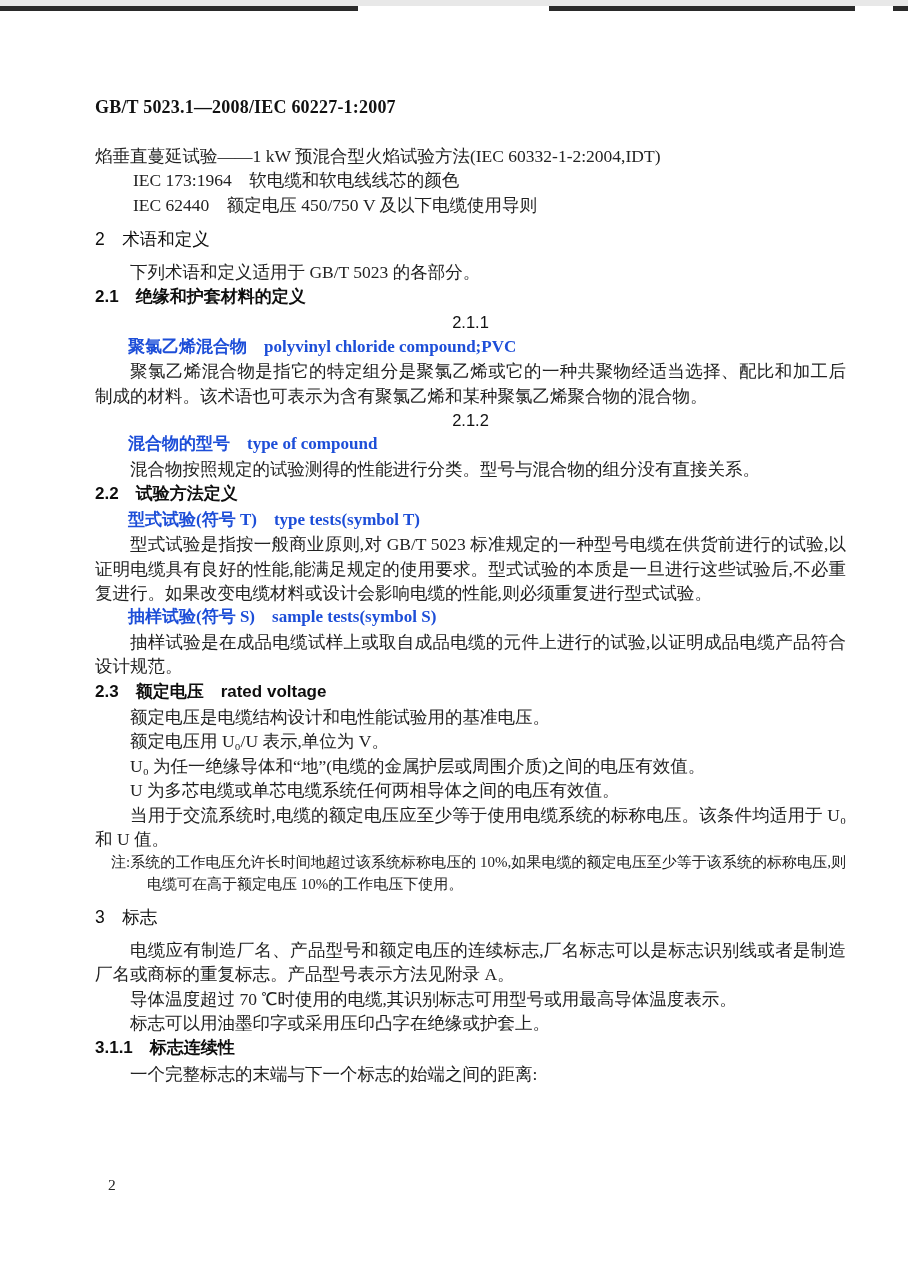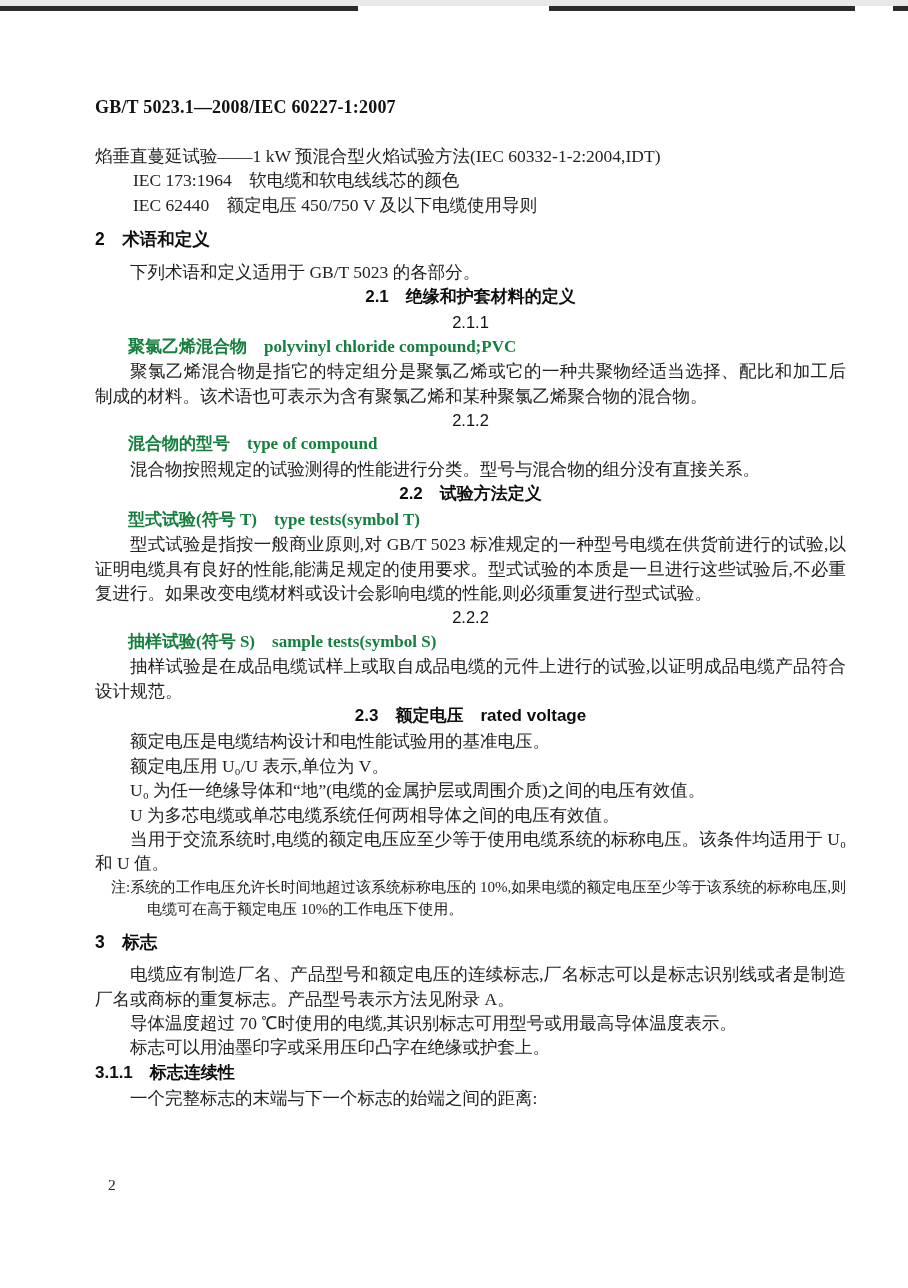--- a/index.html
+++ b/index.html
@@ -37,42 +37,41 @@
     margin: 0 0 26px 0;
     letter-spacing: 0.2px;
   }
   .doc-body { font-size: 17.5px; line-height: 24.4px; }
 
   .flush   { margin: 0; text-align: justify; }
   .ref     { margin: 0 0 0 38px; }
   .para    { margin: 0; text-indent: 2em; text-align: justify; }
   .h1 {
     font-family: "Liberation Sans", sans-serif;
-    font-weight: 700; font-size: 17.5px; color: #0e0e0e;
+    font-weight: 400; font-size: 17.5px; color: #0e0e0e;
     margin: 10px 0 8px 0;
   }
   .h2 {
     font-family: "Liberation Sans", sans-serif;
     font-weight: 700; font-size: 17px; color: #0e0e0e;
     margin: 1px 0;
-    text-align: center;
   }
   .h3 {
     font-family: "Liberation Sans", sans-serif;
     font-weight: 700; font-size: 17px; color: #0e0e0e;
     margin: 1px 0;
   }
   .num {
     font-family: "Liberation Sans", sans-serif;
     font-weight: 400; font-size: 16.5px; color: #111111;
     margin: 0;
     text-align: center;
   }
   .term {
-    font-weight: 700; font-size: 17px; color: #15803d;
+    font-weight: 700; font-size: 17px; color: #1d4ed8;
     margin: 0 0 0 33px;
   }
   .note {
     font-size: 15px; line-height: 22px;
     margin: 0 0 0 16px;
     padding-left: 36px; text-indent: -36px;
     text-align: justify;
   }
   .page-number {
     position: absolute;
@@ -111,21 +110,20 @@
       <p class="para">聚氯乙烯混合物是指它的特定组分是聚氯乙烯或它的一种共聚物经适当选择、配比和加工后制成的材料。该术语也可表示为含有聚氯乙烯和某种聚氯乙烯聚合物的混合物。</p>
 
       <div class="num">2.1.2</div>
       <p class="term">混合物的型号　type of compound</p>
       <p class="para">混合物按照规定的试验测得的性能进行分类。型号与混合物的组分没有直接关系。</p>
 
       <div class="h2">2.2　试验方法定义</div>
       <p class="term">型式试验(符号 T)　type tests(symbol T)</p>
       <p class="para">型式试验是指按一般商业原则,对 GB/T 5023 标准规定的一种型号电缆在供货前进行的试验,以证明电缆具有良好的性能,能满足规定的使用要求。型式试验的本质是一旦进行这些试验后,不必重复进行。如果改变电缆材料或设计会影响电缆的性能,则必须重复进行型式试验。</p>
 
-      <div class="num">2.2.2</div>
       <p class="term">抽样试验(符号 S)　sample tests(symbol S)</p>
       <p class="para">抽样试验是在成品电缆试样上或取自成品电缆的元件上进行的试验,以证明成品电缆产品符合设计规范。</p>
 
       <div class="h2">2.3　额定电压　rated voltage</div>
       <p class="para">额定电压是电缆结构设计和电性能试验用的基准电压。</p>
       <p class="para">额定电压用 U₀/U 表示,单位为 V。</p>
       <p class="para">U₀ 为任一绝缘导体和“地”(电缆的金属护层或周围介质)之间的电压有效值。</p>
       <p class="para">U 为多芯电缆或单芯电缆系统任何两相导体之间的电压有效值。</p>
       <p class="para">当用于交流系统时,电缆的额定电压应至少等于使用电缆系统的标称电压。该条件均适用于 U₀ 和 U 值。</p>
       <p class="note">注:系统的工作电压允许长时间地超过该系统标称电压的 10%,如果电缆的额定电压至少等于该系统的标称电压,则电缆可在高于额定电压 10%的工作电压下使用。</p>

